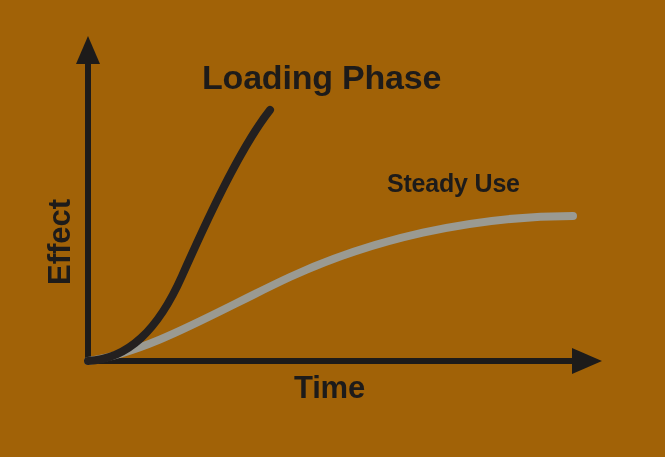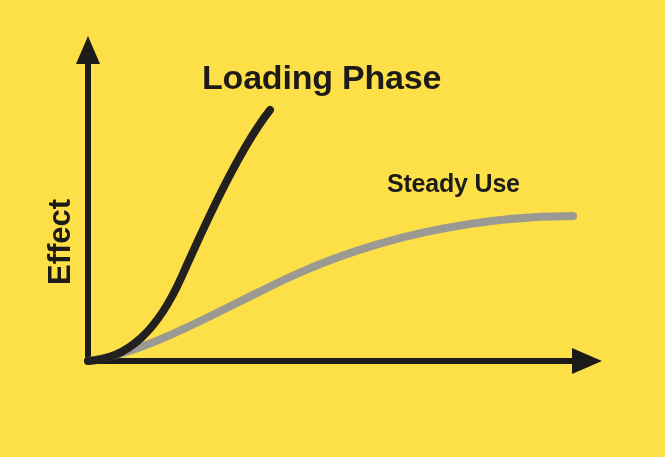--- a/index.html
+++ b/index.html
@@ -68,21 +68,21 @@
     font-weight: bold;
     font-size: 31px;
     color: #1d1b1a;
     white-space: nowrap;
     line-height: 1;
   }
 </style>
 </head>
 <body>
 
-<div id="chart-root" style="background: #fde047;">
+<div id="chart-root" style="background: #a16207;">
 
   <svg id="chart-svg" viewBox="0 0 665 457" xmlns="http://www.w3.org/2000/svg">
 
     <g>
       <line x1="88" y1="361" x2="88" y2="52" stroke="#1d1b1a" stroke-width="6" stroke-linecap="butt"></line>
       <polygon points="88,36 76,64 100,64" fill="#1d1b1a"></polygon>
     </g>
 
     <g>
       <line x1="88" y1="361" x2="584" y2="361" stroke="#1d1b1a" stroke-width="6" stroke-linecap="butt"></line>
@@ -91,18 +91,19 @@
 
     <path id="series-steady-use" d="M 88 361 C 150 352 215 312 290 277 C 370 240 470 216 573 216" fill="none" stroke="#9a9a92" stroke-width="8" stroke-linecap="round" stroke-linejoin="round"></path>
 
     <path id="series-loading-phase" d="M 88 361 C 128 359 158 330 182 276 C 206 222 240 148 270 110" fill="none" stroke="#232020" stroke-width="8" stroke-linecap="round" stroke-linejoin="round"></path>
   </svg>
 
   <div class="lbl" id="label-loading-phase">Loading Phase</div>
 
   <div class="lbl" id="label-steady-use">Steady Use</div>
 
+  <div class="lbl" id="label-time-axis">Time</div>
 
   <div id="label-effect-axis-wrap">
     <div id="label-effect-axis-inner">Effect</div>
   </div>
 
 </div>
 
 </body></html>

